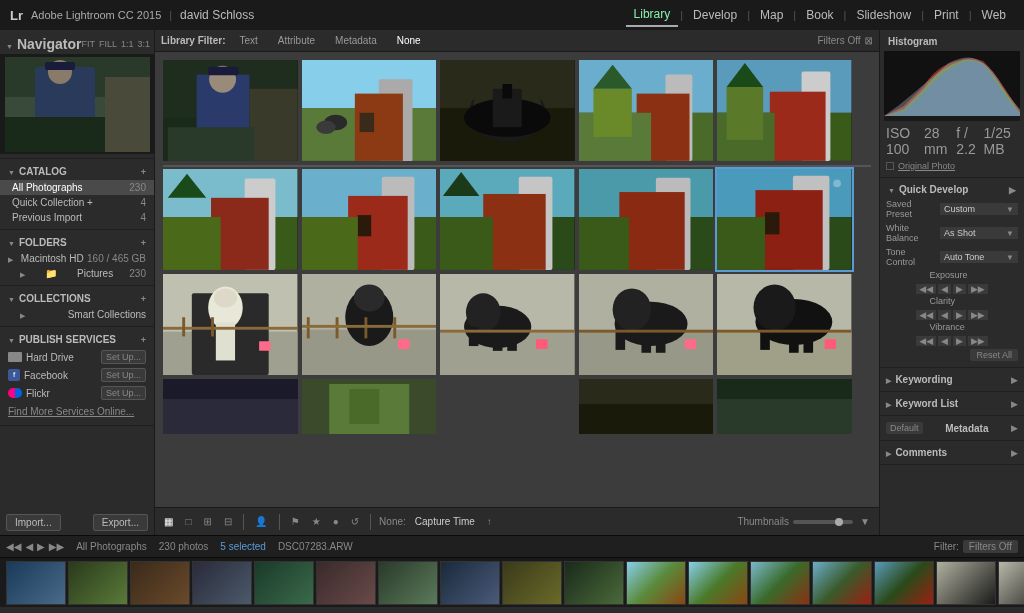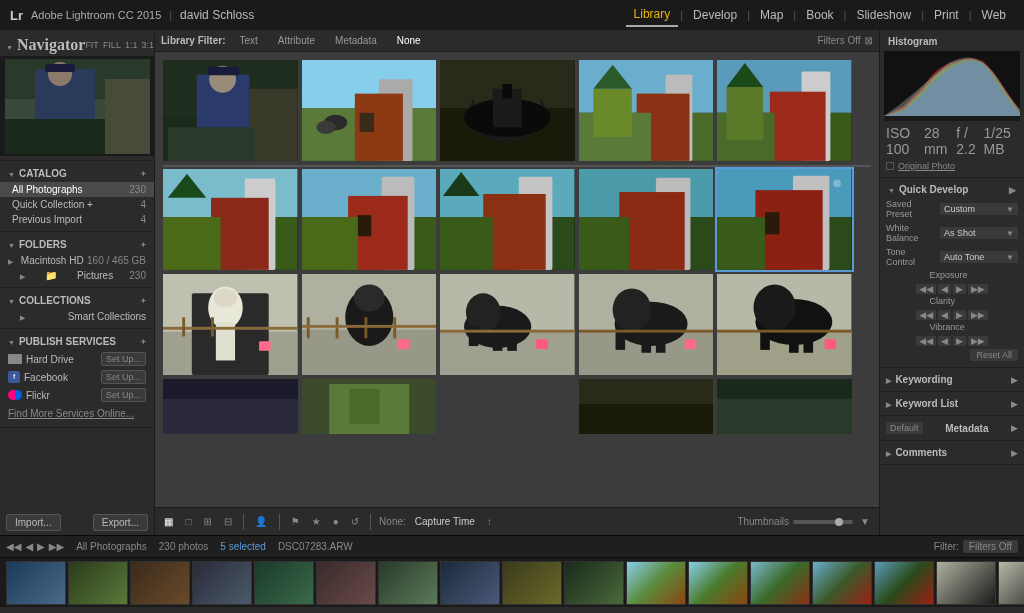--- a/index.html
+++ b/index.html
@@ -95,21 +95,21 @@
     #filmstrip-controls { height: 22px; background: #1f1f1f; display: flex; align-items: center; padding: 0 6px; gap: 4px; border-top: 1px solid #0a0a0a; }
     .fs-ctrl { color: #888; font-size: 10px; cursor: pointer; }
     .fs-info { color: #888; font-size: 10px; margin-left: 8px; }
     .fs-right { margin-left: auto; display: flex; align-items: center; gap: 4px; }
     .fs-filter-label { color: #888; font-size: 10px; }
     .fs-filter-off { color: #888; font-size: 10px; background: #3a3a3a; padding: 1px 6px; border-radius: 2px; cursor: pointer; }
     .ie-btn { color: #bbb; font-size: 10px; background: #3a3a3a; border: 1px solid #555; padding: 2px 8px; border-radius: 2px; cursor: pointer; }
 
     
     .navigator-header { display: flex; align-items: center; justify-content: space-between; padding: 2px 6px; }
-    .nav-header-label { color: #bbb; font-size: 16px; font-weight: bold; font-family: Liberation Serif, serif; }
+    .nav-header-label { color: #bbb; font-size: 14px; font-weight: bold; }
     .nav-header-btns { display: flex; gap: 4px; }
     .nav-header-btn { color: #888; font-size: 9px; cursor: pointer; }
 
     
     #grid-area::-webkit-scrollbar { width: 6px; }
     #grid-area::-webkit-scrollbar-track { background: #2b2b2b; }
     #grid-area::-webkit-scrollbar-thumb { background: #555; border-radius: 3px; }
 
     
     .triangle-right::before { content: "▶"; font-size: 7px; margin-right: 4px; color: #888; }
@@ -121,21 +121,21 @@
 <body>
 
 <div id="topbar">
   <div id="topbar-left">
     <span id="topbar-logo">Lr</span>
     <span id="topbar-appname">Adobe Lightroom CC 2015</span>
     <span style="color:#555">|</span>
     <span id="topbar-username">david Schloss</span>
   </div>
   <div id="topbar-nav">
-    <span class="nav-item" style="color:#eab308; border-bottom:2px solid #aaa;">Library</span>
+    <span class="nav-item" style="color:#86efac; border-bottom:2px solid #aaa;">Library</span>
     <span class="nav-sep">|</span>
     <span class="nav-item">Develop</span>
     <span class="nav-sep">|</span>
     <span class="nav-item">Map</span>
     <span class="nav-sep">|</span>
     <span class="nav-item">Book</span>
     <span class="nav-sep">|</span>
     <span class="nav-item">Slideshow</span>
     <span class="nav-sep">|</span>
     <span class="nav-item">Print</span>

